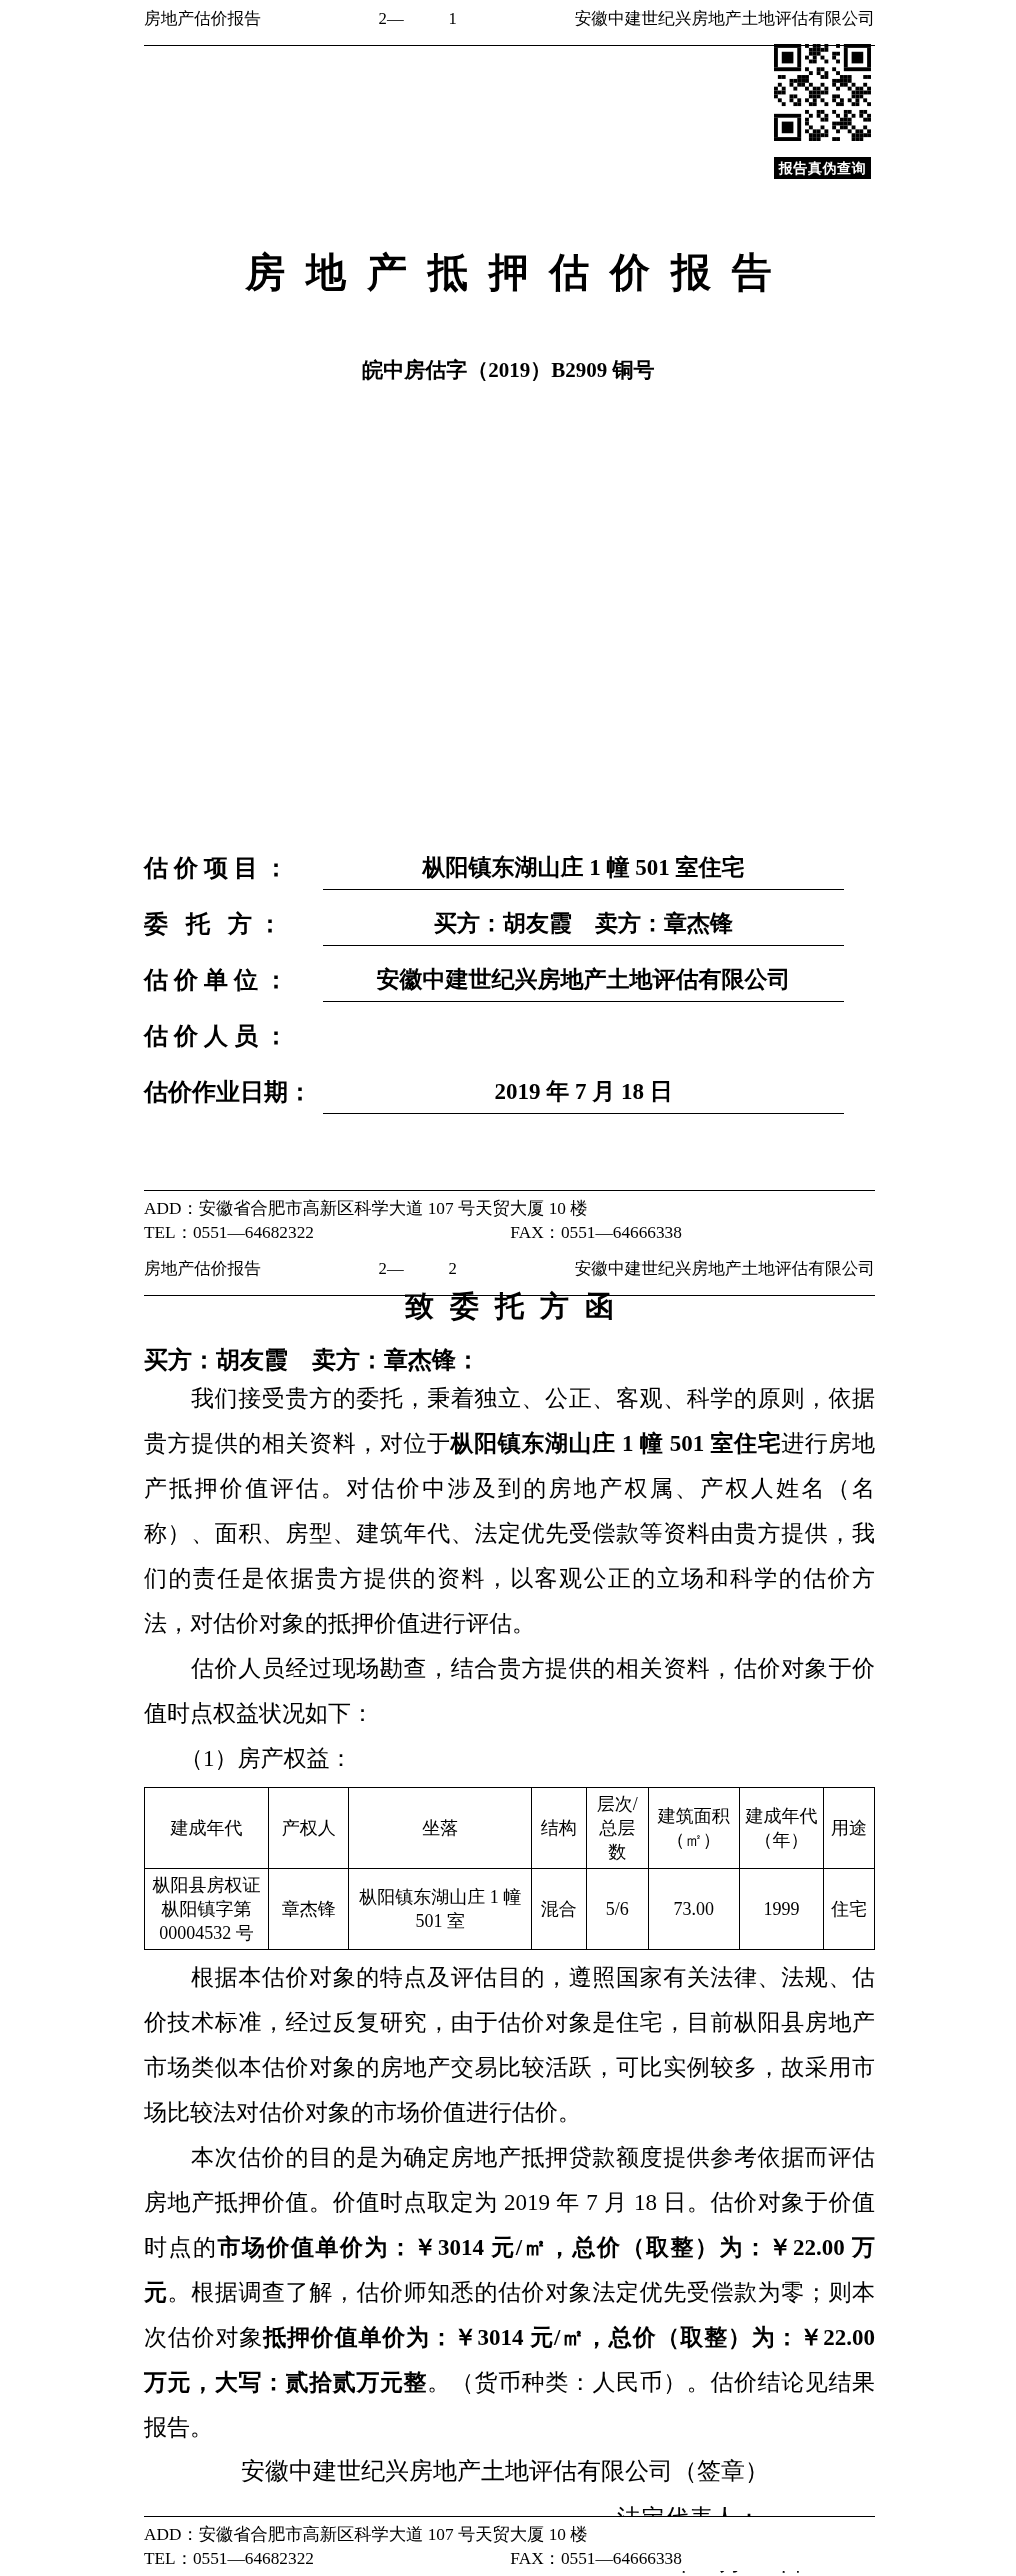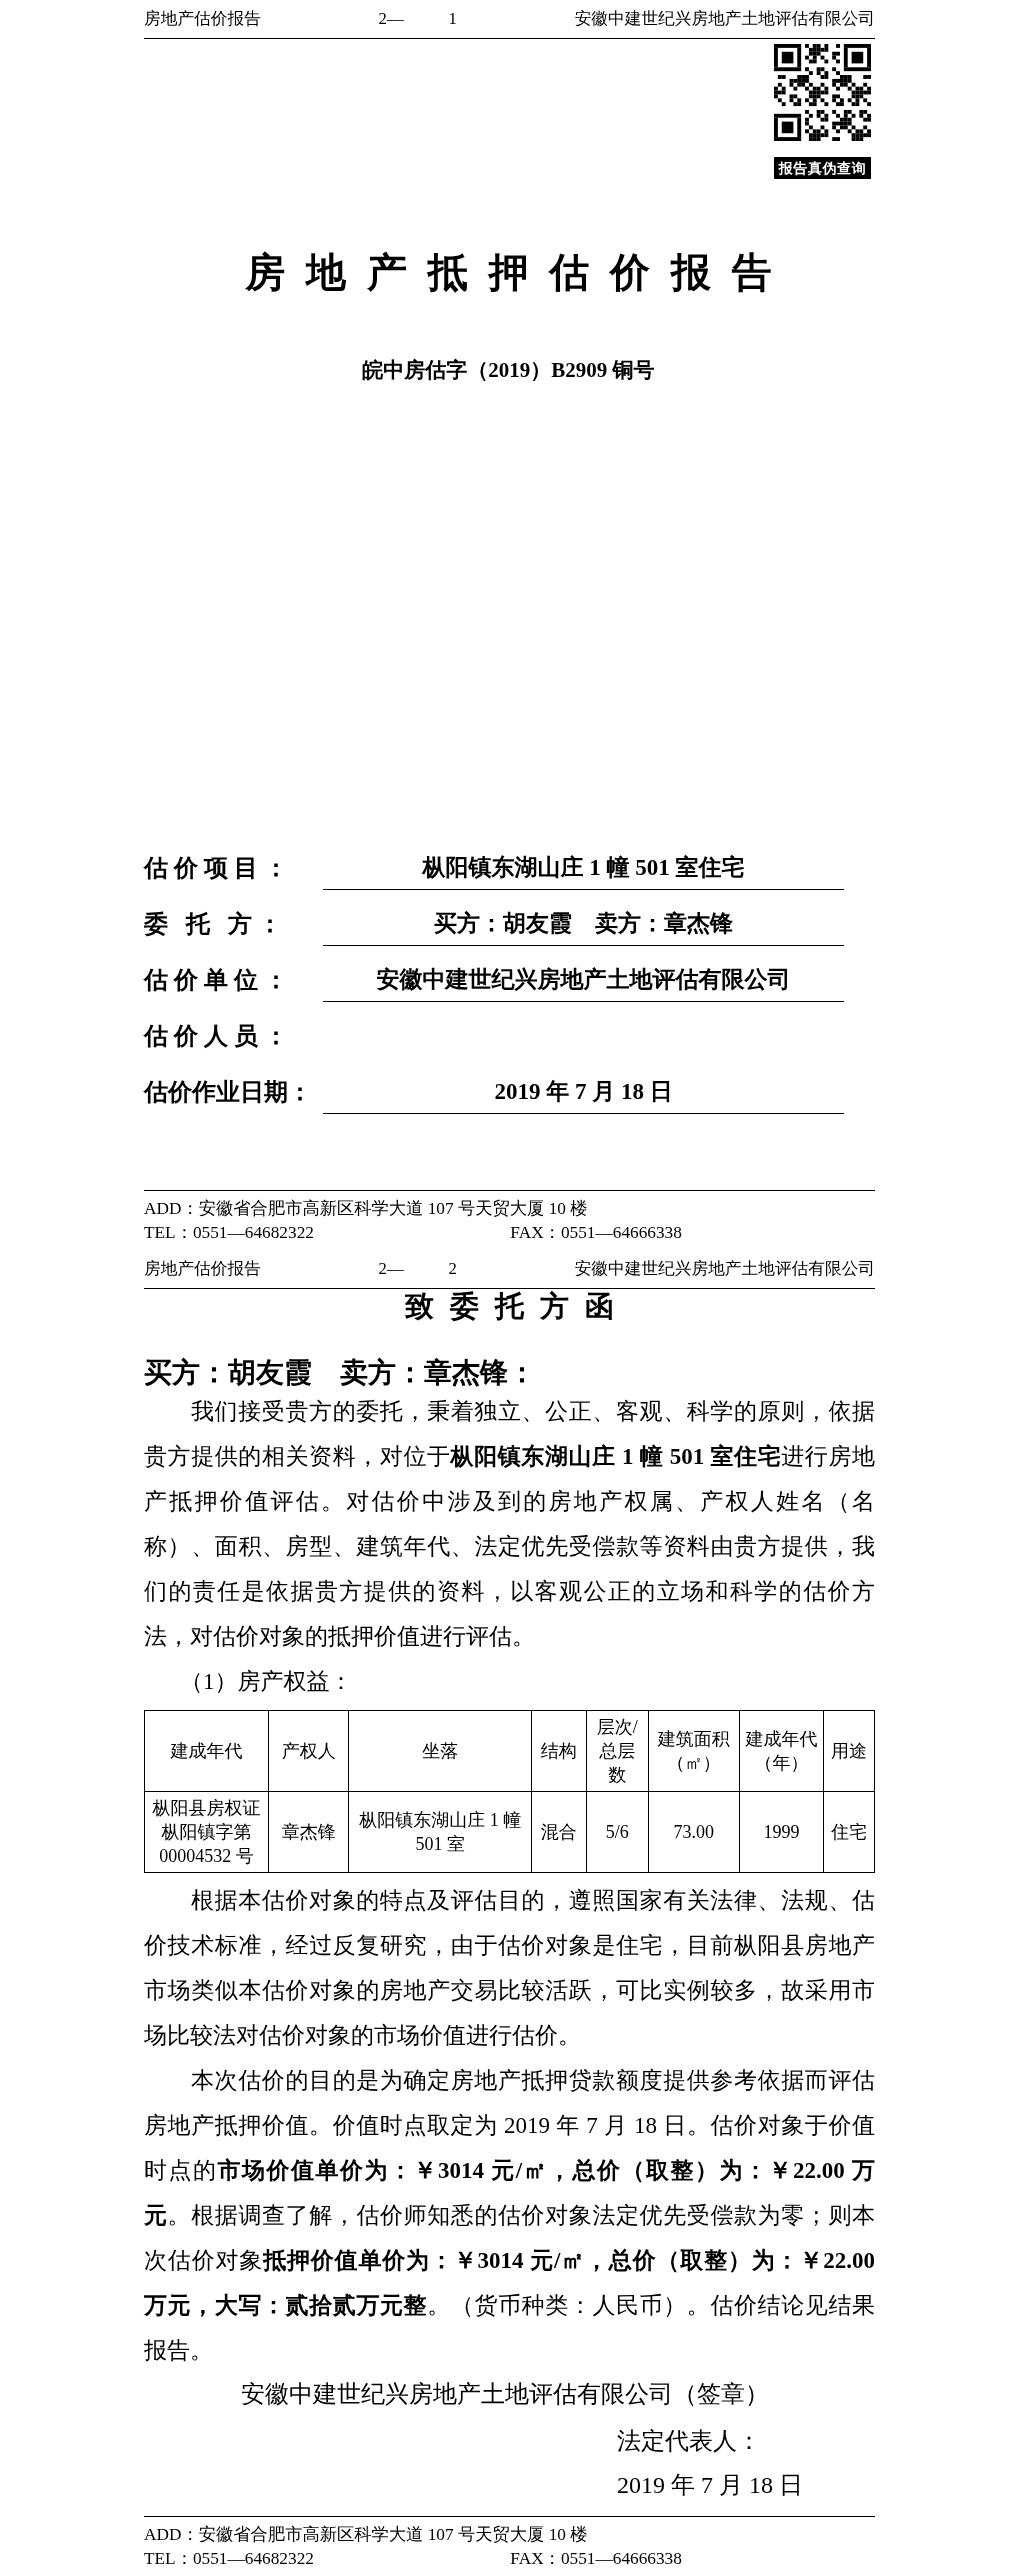--- a/index.html
+++ b/index.html
@@ -10,21 +10,21 @@
   }
   .canvas { width:1017px; height:2576px; background:#fff; position:relative; margin:0 auto; }
   .page { position:relative; overflow:hidden; background:#fff; }
   .page-1 { height:1250px; }
   .page-2 { height:1326px; padding:32px 142px 0 144px; }
 
   
   .page-header {
     position:absolute; top:9px; left:144px; right:142px;
     display:flex; justify-content:space-between; align-items:flex-end;
-    border-bottom:1.3px solid #000; padding-bottom:10px;
+    border-bottom:1.3px solid #000; padding-bottom:17px;
     font-size:16.7px; line-height:19px;
   }
   .hdr-center { display:flex; gap:45px; }
 
   
   .page-footer {
     position:absolute; left:144px; right:142px; bottom:5.1px;
     border-top:1.3px solid #000; padding-top:6.4px;
     font-size:17.3px; line-height:24px; background:#fff; z-index:5;
   }
@@ -58,21 +58,21 @@
   .field-value {
     flex:1; border-bottom:1.9px solid #000; text-align:center;
     font-size:23px; font-weight:bold; padding-bottom:6.4px; white-space:nowrap;
   }
 
   
   .letter-title {
     margin-top:5.1px; text-align:center; font-size:29px; font-weight:bold;
     letter-spacing:0.55em; text-indent:0.55em;
   }
-  .greeting { margin-top:30px; font-size:28px; font-weight:bold; line-height:32px; }
+  .greeting { margin-top:17px; font-size:24px; font-weight:bold; line-height:32px; }
   .para {
     font-size:23px; line-height:45px; text-align:justify;
     text-indent:47px;
   }
   .para b { font-weight:bold; }
   .rights-label { text-indent:36px; }
 
   .rights-table { width:100%; border-collapse:collapse; margin:6.4px 0 5.1px 0; table-layout:fixed; }
   .rights-table th, .rights-table td {
     border:1.3px solid #000; text-align:center; vertical-align:middle;
@@ -351,20 +351,21 @@
       </span>
       <span>安徽中建世纪兴房地产土地评估有限公司</span>
     </header>
 
     <h2 class="letter-title">致委托方函</h2>
 
     <p class="greeting">买方：胡友霞　卖方：章杰锋：</p>
 
     <p class="para"><span>我们接受贵方的委托，秉着独立、公正、客观、科学的原则，依据贵方提供的相关资料，对位于</span><b>枞阳镇东湖山庄 1 幢 501 室住宅</b><span>进行房地产抵押价值评估。对估价中涉及到的房地产权属、产权人姓名（名称）、面积、房型、建筑年代、法定优先受偿款等资料由贵方提供，我们的责任是依据贵方提供的资料，以客观公正的立场和科学的估价方法，对估价对象的抵押价值进行评估。</span></p>
 
+    <p class="para">估价人员经过现场勘查，结合贵方提供的相关资料，估价对象于价值时点权益状况如下：</p>
 
     <p class="para rights-label">（1）房产权益：</p>
 
     <table class="rights-table">
       <colgroup>
         <col style="width:17%">
           <col style="width:11%">
           <col style="width:25%">
           <col style="width:7.5%">
         <col style="width:8.5%">

